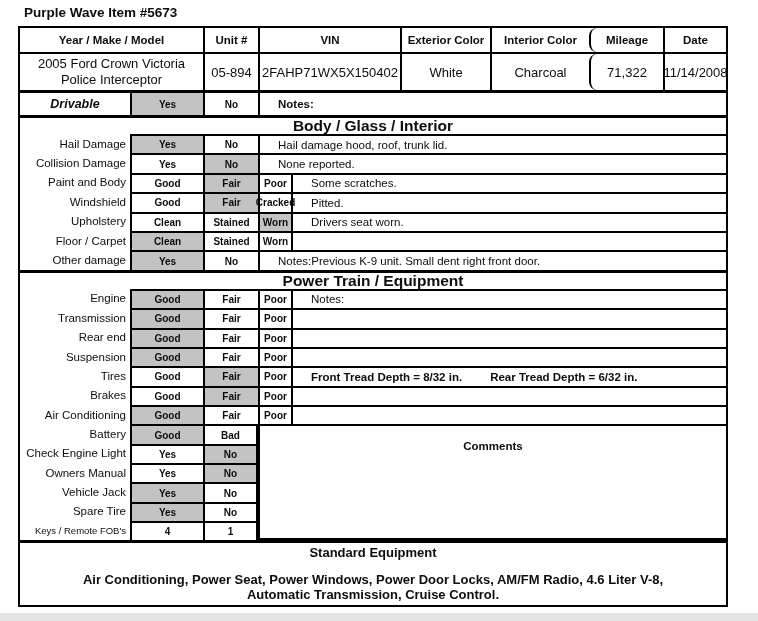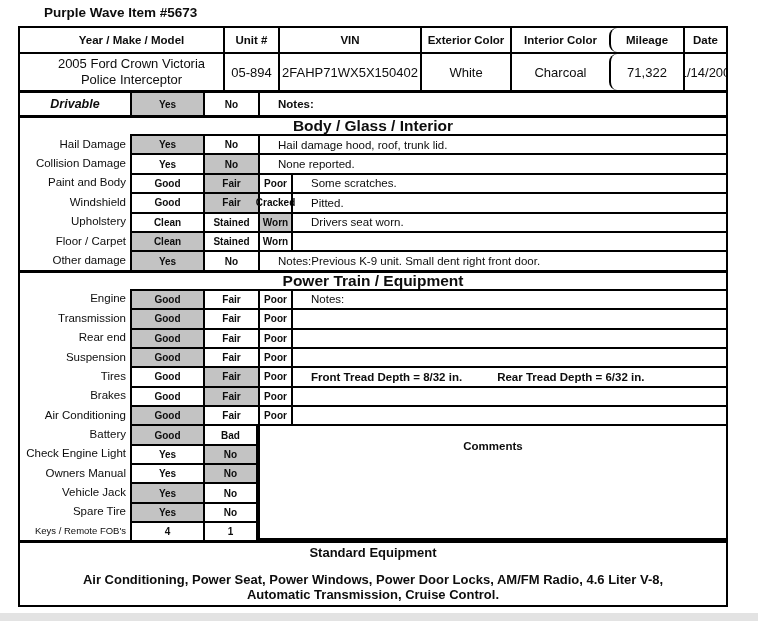--- a/index.html
+++ b/index.html
@@ -1,21 +1,21 @@
 <!DOCTYPE html>
 <html style="--hl: #c3c3c3;"><head>
 <meta charset="utf-8">
 <style>
   html,body { margin:0; padding:0; }
   body { width:758px; height:621px; background:#ffffff; font-family:"Liberation Sans","DejaVu Sans",sans-serif; color:#0d0d0d; }
   #page { position:relative; width:758px; height:621px; background:#fff; overflow:hidden; }
-  #doc-title { position:absolute; left:44px; top:5px; font-size:13.5px; font-weight:bold; }
+  #doc-title { position:absolute; left:24px; top:5px; font-size:13.5px; font-weight:bold; }
   #sheet { position:absolute; left:18px; top:26px; width:710px; height:581px; border:2px solid #000; box-sizing:border-box; background:#fff; display:flex; flex-direction:column; overflow:hidden; }
 
-  .vrow { display:flex; box-sizing:border-box; flex:none;padding-left:20px; }
+  .vrow { display:flex; box-sizing:border-box; flex:none; }
   .cell { box-sizing:border-box; border-left:2px solid #000; display:flex; flex-direction:column; align-items:center; justify-content:center; overflow:hidden; }
   .cell.first { border-left:none; }
 
   
   .row-header { height:26px; border-bottom:2px solid #000; }
   .row-header .cell { font-size:11.5px; font-weight:bold; }
   .row-vehicle { height:39px; border-bottom:3px solid #000; }
   .row-vehicle .cell { font-size:13px; }
   .w-ymm { width:183px; } .w-unit { width:55px; } .w-vin { width:142px; }
   .w-ext { width:90px; } .w-int { width:99px; } .w-mil { width:74px;border-radius:8px; } .w-date { flex:1; }
@@ -47,21 +47,21 @@
   #comments-label { font-size:11.5px; font-weight:bold; margin-top:14px; }
 
   
   #std-section { flex:1; border-top:3px solid #000; box-sizing:border-box; text-align:center; }
   #std-title { font-size:13px; font-weight:bold; margin-top:2px; }
   .std-line { font-size:13px; font-weight:bold; line-height:15px; }
   #std-line1 { margin-top:12px; }
 
   #bottom-strip { position:absolute; left:0; bottom:0; width:758px; height:8px; background:#e3e3e3; }
 
-  .tires-gap { margin-left:35px; }
+  .tires-gap { margin-left:28px; }
 </style>
 </head>
 <body>
 
 <div id="page">
   <div id="doc-title">Purple Wave Item #5673</div>
 
   <div id="sheet">
 
     <div class="vrow row-header">

